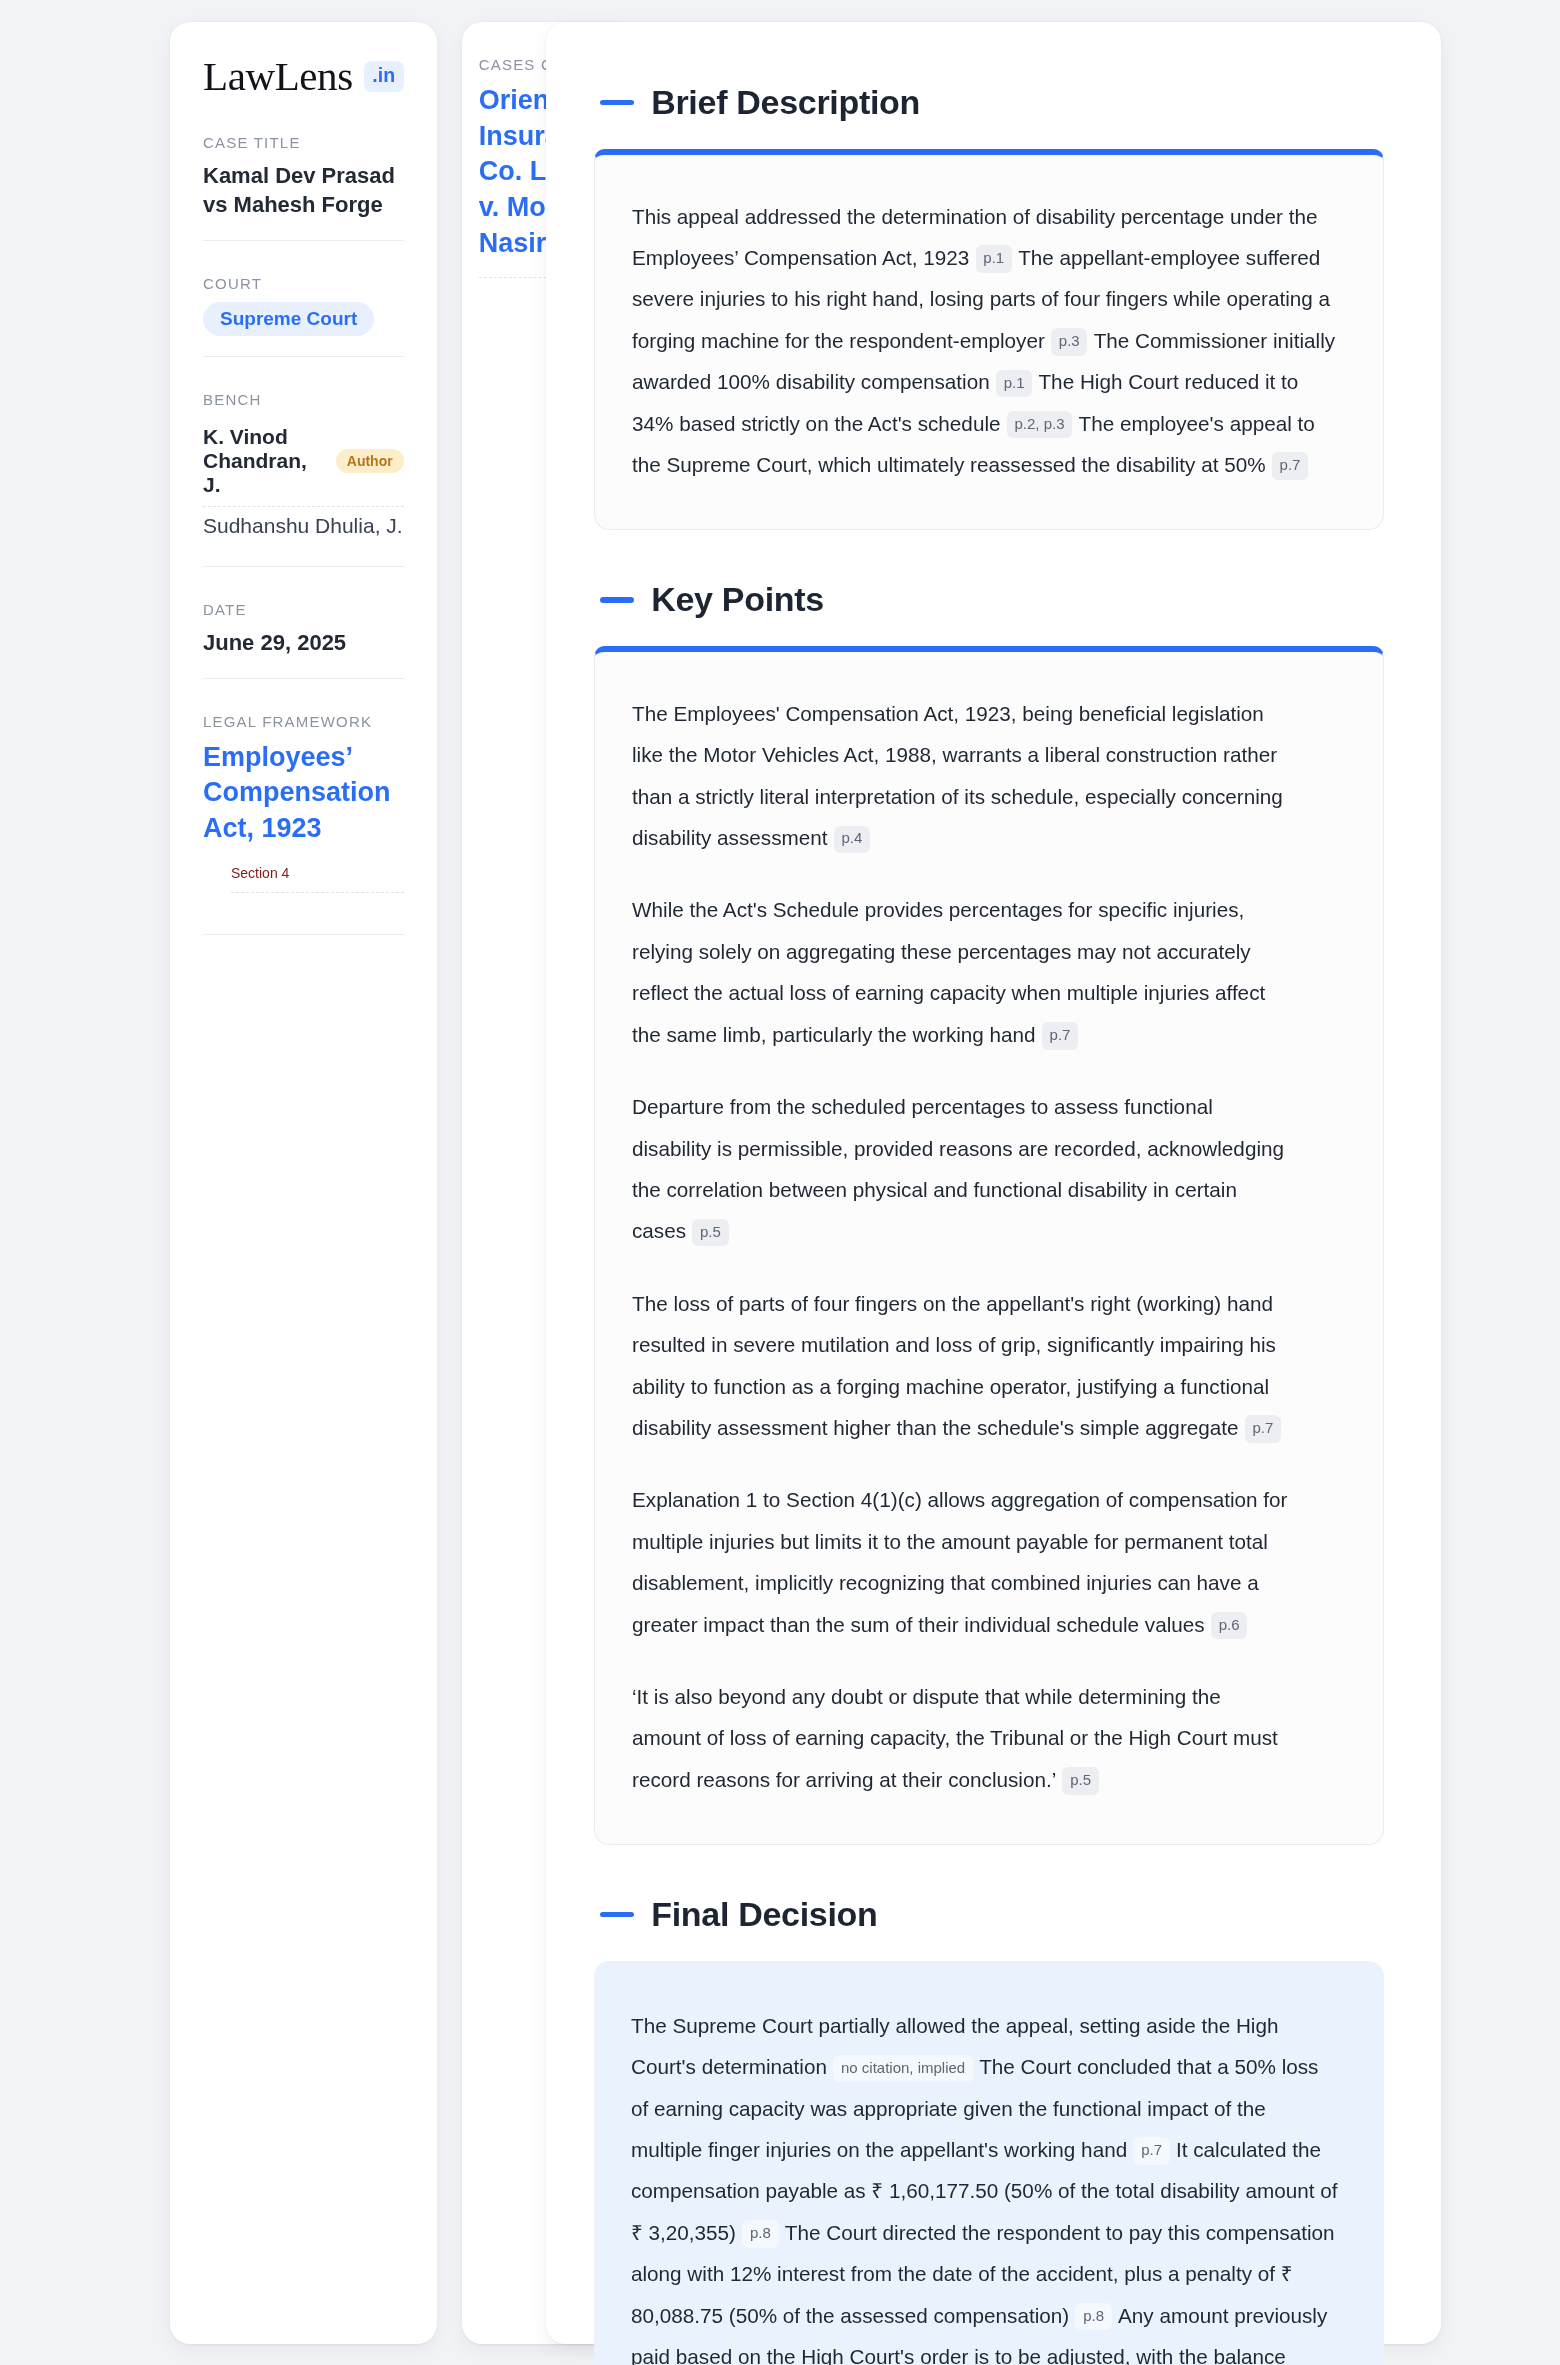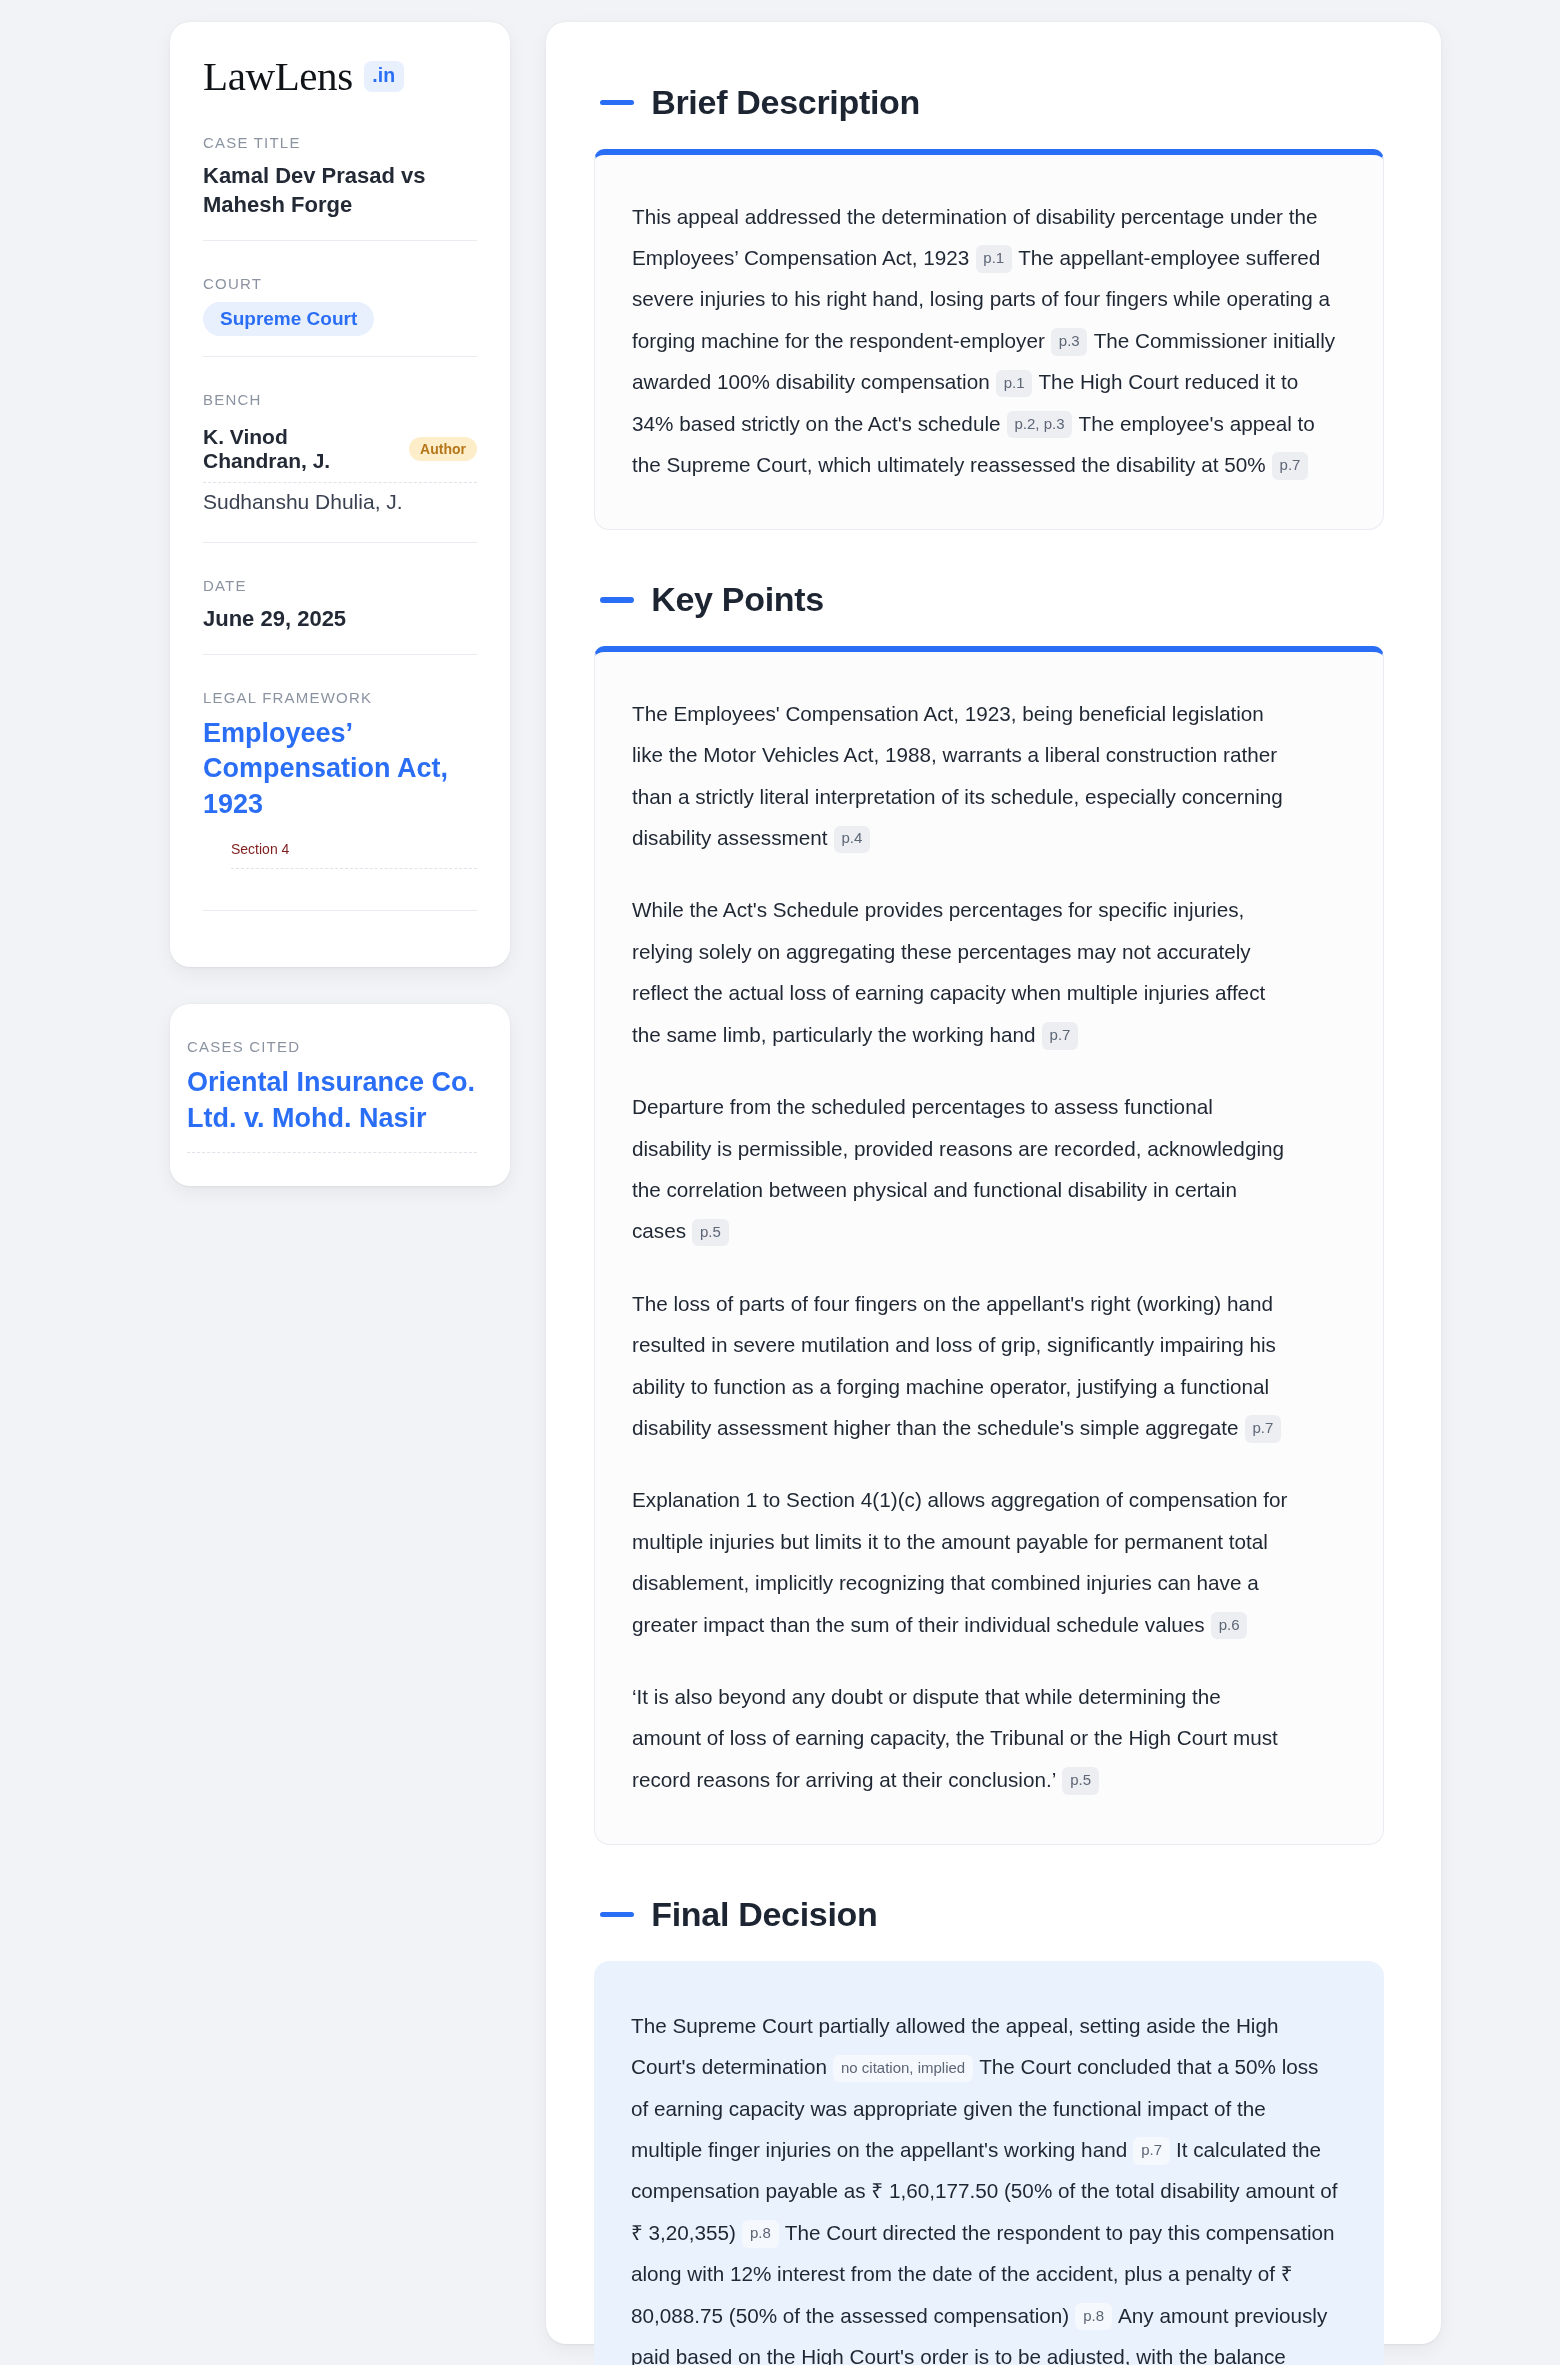--- a/index.html
+++ b/index.html
@@ -18,22 +18,22 @@
     display: flex;
     gap: 36px;
     padding: 22px 120px 22px 170px;
   }
 
   
   .sidebar {
     width: 340px;
     flex: 0 0 340px;
     display: flex;
-    flex-direction: column;
-    gap: 37px;
+    flex-direction: row;
+    gap: 25px;
   }
 
   .card {
     background: #ffffff;
     border-radius: 20px;
     box-shadow: 0 0.8px 2.3px rgba(16,24,40,.06), 0 6.2px 19px rgba(16,24,40,.05);
   }
 
   .info-card { padding: 34px 33px 36px 33px; }
 

